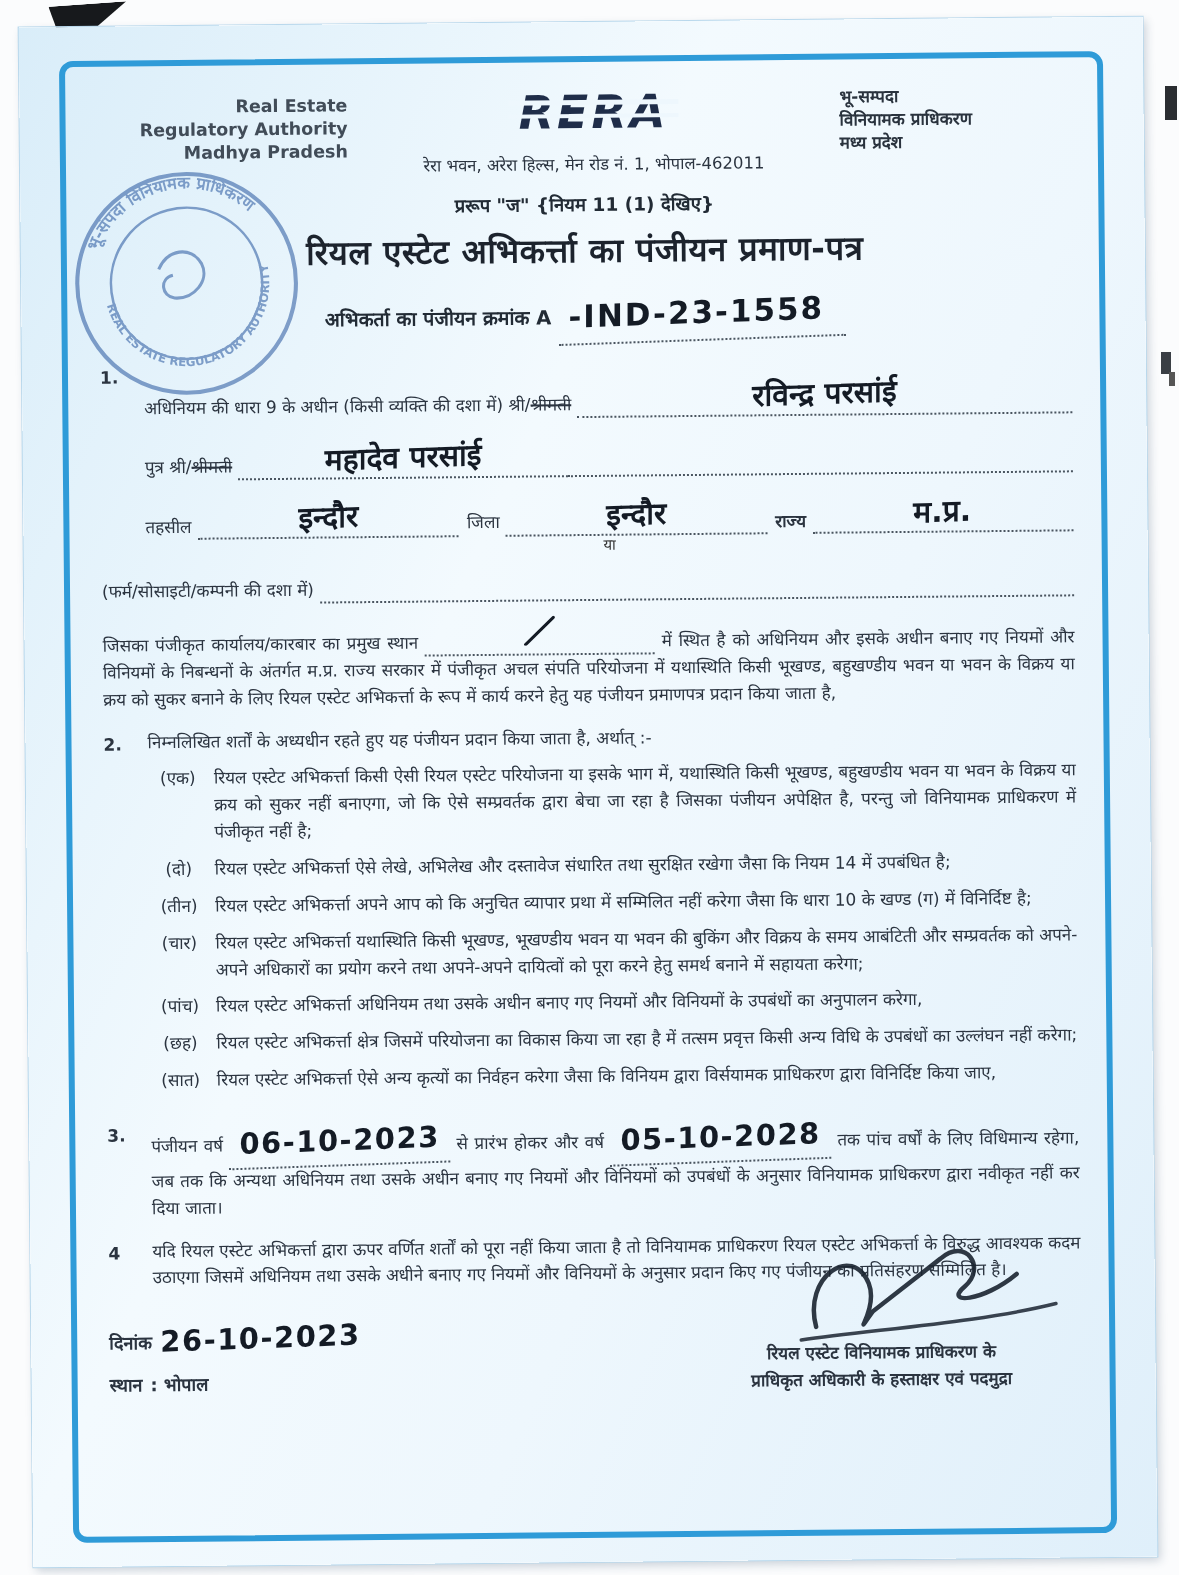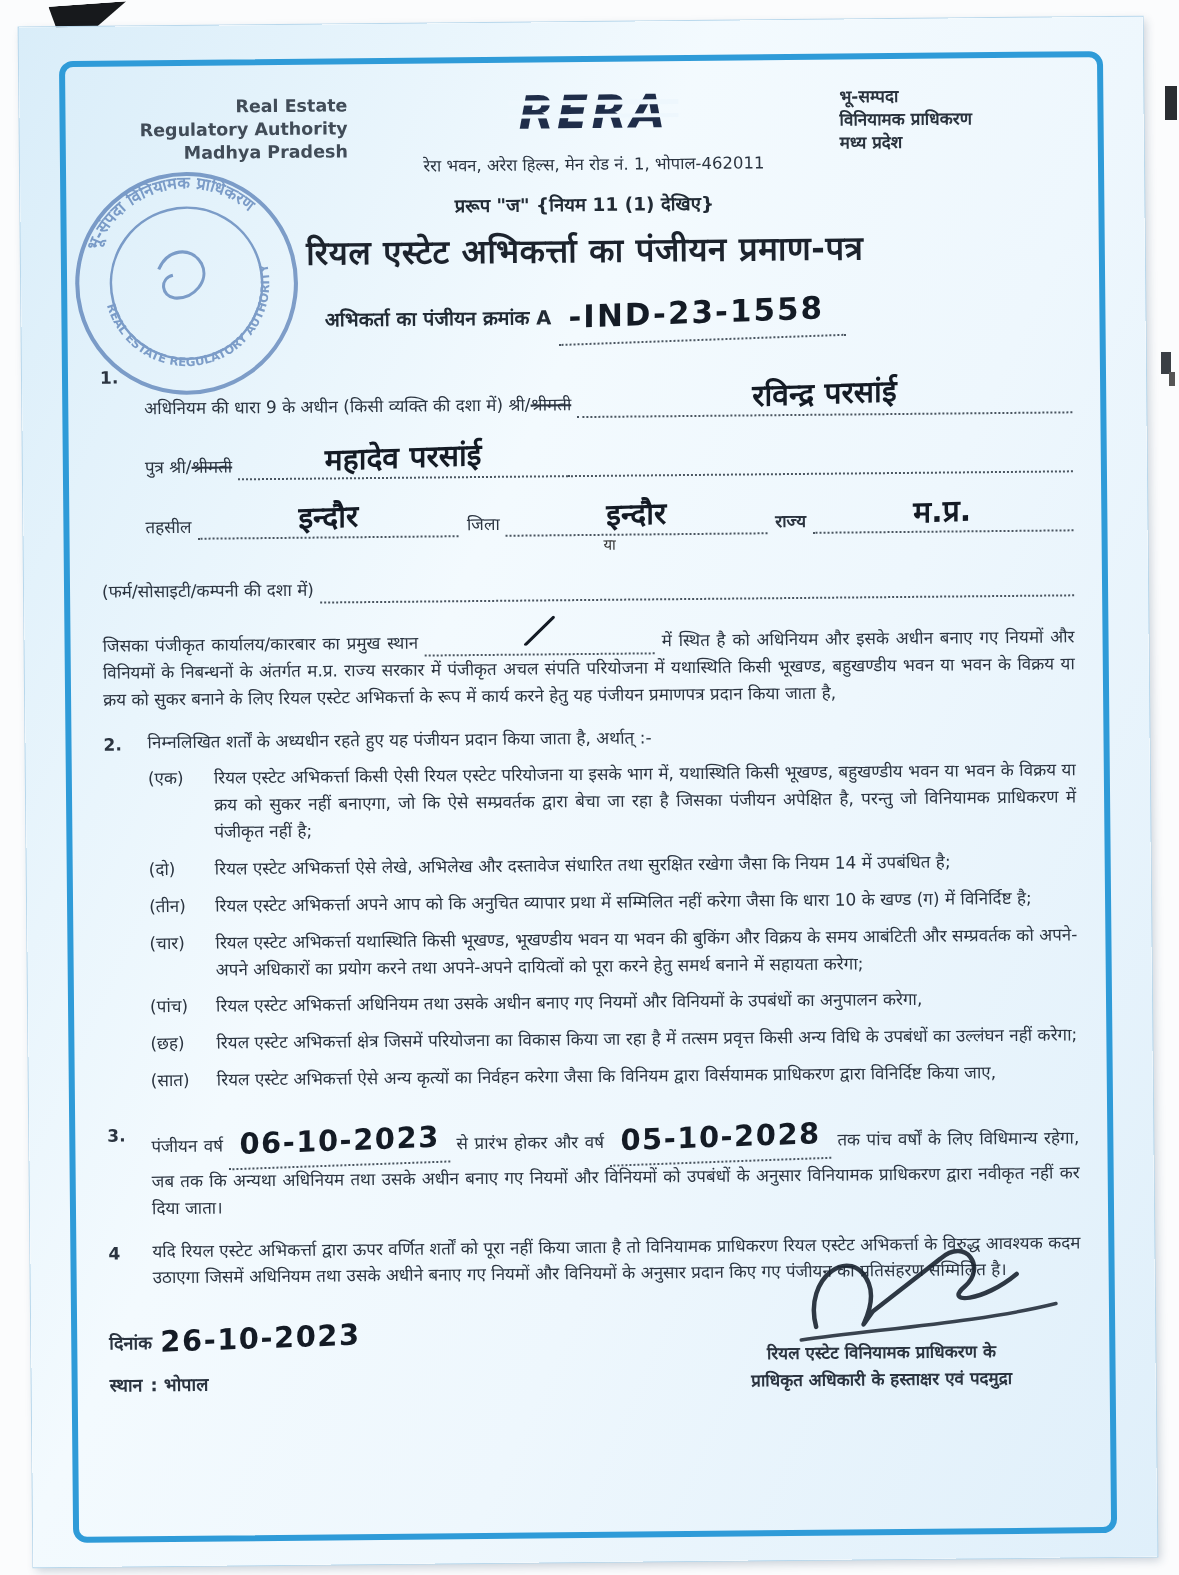--- a/index.html
+++ b/index.html
@@ -51,21 +51,21 @@
 
   
   .row{display:flex;align-items:flex-end;margin-top:10px;}
   .fill{flex:1;border-bottom:2px dotted #4a5560;text-align:center;min-height:1.2em;position:relative;}
   .fill .hand{position:relative;top:4px;}
   .lbl{white-space:nowrap;padding-right:6px;}
   .item{display:grid;grid-template-columns:44px 1fr;margin-top:16px;}
   .item-num{font-weight:bold;padding-top:2px;}
   .para{text-align:justify;}
   .clause{display:grid;grid-template-columns:60px 1fr;gap:0 6px;margin:10px 0;}
-  .cnum{white-space:nowrap;}
+  .cnum{white-space:nowrap;text-align:center;}
   .ctext{text-align:justify;}
   .or-label{text-align:center;font-size:15px;margin-top:-2px;color:#333;}
 
   
   .footer{display:flex;justify-content:space-between;margin-top:18px;align-items:flex-end;}
   .foot-left{font-weight:bold;font-size:18px;}
   .foot-left .rowf{display:flex;align-items:baseline;gap:8px;margin-top:8px;}
   .foot-right{width:400px;text-align:center;font-weight:bold;font-size:17px;position:relative;}
   .signature{position:absolute;right:10px;top:-108px;z-index:4;}
 
@@ -137,21 +137,21 @@
             <span class="fill"><span class="hand hand-xl">रविन्द्र परसांई</span></span>
           </div>
           <div class="row">
             <span class="lbl"><span>पुत्र श्री/</span><span class="struck">श्रीमती</span></span>
             <span class="fill" style="max-width:330px;"><span class="hand hand-xl">महादेव परसांई</span></span>
             <span class="fill"></span>
           </div>
           <div class="row">
             <span class="lbl">तहसील</span>
             <span class="fill"><span class="hand hand-xl">इन्दौर</span></span>
-            <span class="lbl" style="padding-left:8px;">जिला</span>
+            <span class="lbl" style="padding-left:8px;font-family:Liberation Mono, monospace;">जिला</span>
             <span class="fill"><span class="hand hand-xl">इन्दौर</span></span>
             <span class="lbl" style="padding-left:8px;font-weight:bold;">राज्य</span>
             <span class="fill"><span class="hand hand-xl">म.प्र.</span></span>
           </div>
           <div class="or-label">या</div>
         </div>
       </div>
 
       <div class="row" style="margin-top:16px;">
         <span class="lbl">(फर्म/सोसाइटी/कम्पनी की दशा में)</span>

